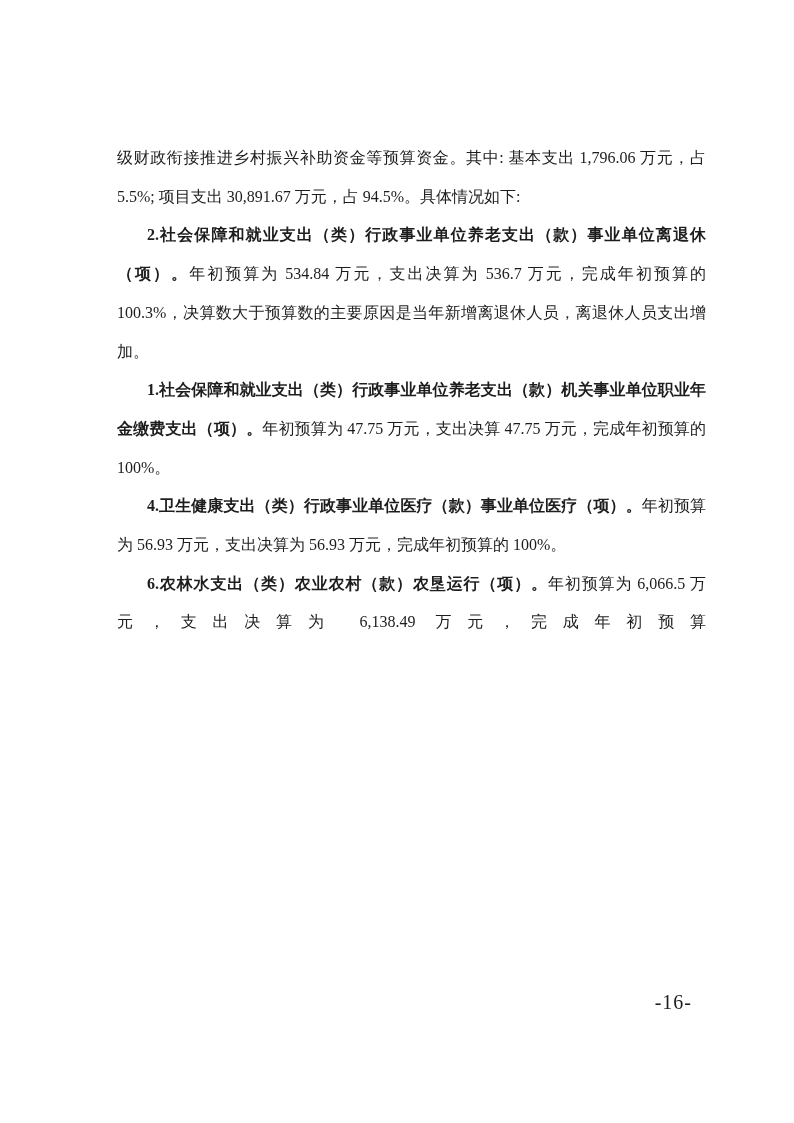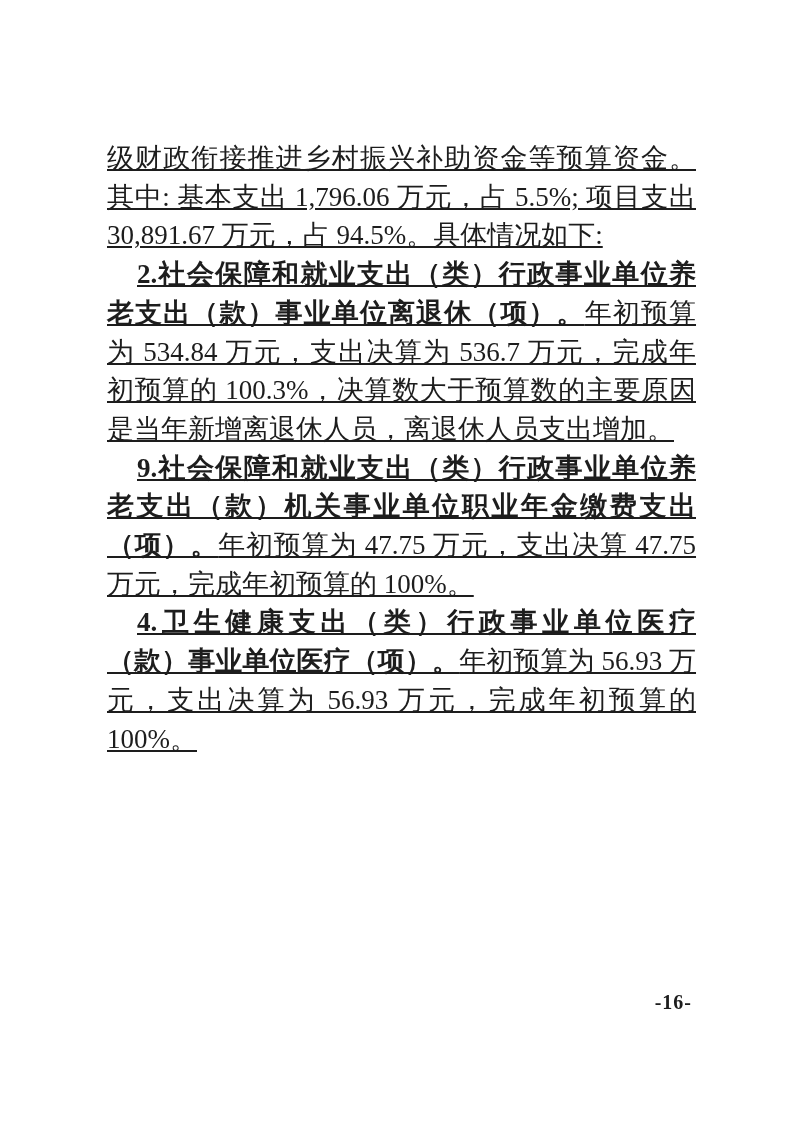--- a/index.html
+++ b/index.html
@@ -11,28 +11,27 @@
     position: relative;
     width: 794px;
     height: 1123px;
     background: #ffffff;
     overflow: hidden;
     font-family: "Liberation Serif", "DejaVu Serif", serif;
     color: #1d1d1d;
   }
   .content {
     position: absolute;
-    left: 107px;
+    left: 117px;
     top: 139px;
     width: 589px;
-    font-size: 27px;
+    font-size: 16px;
     line-height: 38.7px;
     text-align: justify;
     text-justify: inter-ideograph;
-    text-decoration: underline;
   }
   .para {
     margin: 0;
     padding: 0;
   }
   .para.indent {
     text-indent: 30px;
   }
   .para.fill-last {
     text-align-last: justify;
@@ -41,30 +40,30 @@
     font-weight: bold;
   }
   .footer {
     position: absolute;
     top: 991px;
     right: 102px;
     font-size: 20px;
     line-height: 22px;
     letter-spacing: 1px;
     color: #1d1d1d;
-    font-weight: bold;
   }
 </style>
 </head>
 <body>
 
 <div class="page">
   <main class="content" id="doc-content">
 
   <p class="para"><span class="seg-normal">级财政衔接推进乡村振兴补助资金等预算资金。其中: 基本支出 1,796.06 万元，占 5.5%; 项目支出 30,891.67 万元，占 94.5%。具体情况如下:</span></p>
       <p class="para indent"><span class="seg-bold">2.社会保障和就业支出（类）行政事业单位养老支出（款）事业单位离退休（项）。</span><span class="seg-normal">年初预算为 534.84 万元，支出决算为 536.7 万元，完成年初预算的 100.3%，决算数大于预算数的主要原因是当年新增离退休人员，离退休人员支出增加。</span></p>
-      <p class="para indent"><span class="seg-bold">9.社会保障和就业支出（类）行政事业单位养老支出（款）机关事业单位职业年金缴费支出（项）。</span><span class="seg-normal">年初预算为 47.75 万元，支出决算 47.75 万元，完成年初预算的 100%。</span></p>
+      <p class="para indent"><span class="seg-bold">1.社会保障和就业支出（类）行政事业单位养老支出（款）机关事业单位职业年金缴费支出（项）。</span><span class="seg-normal">年初预算为 47.75 万元，支出决算 47.75 万元，完成年初预算的 100%。</span></p>
       <p class="para indent"><span class="seg-bold">4.卫生健康支出（类）行政事业单位医疗（款）事业单位医疗（项）。</span><span class="seg-normal">年初预算为 56.93 万元，支出决算为 56.93 万元，完成年初预算的 100%。</span></p>
+      <p class="para indent fill-last"><span class="seg-bold">6.农林水支出（类）农业农村（款）农垦运行（项）。</span><span class="seg-normal">年初预算为 6,066.5 万元，支出决算为 6,138.49 万元，完成年初预算</span></p>
     </main>
   <div class="footer">
     <span>-16-</span>
   </div>
 </div>
 
 </body></html>

